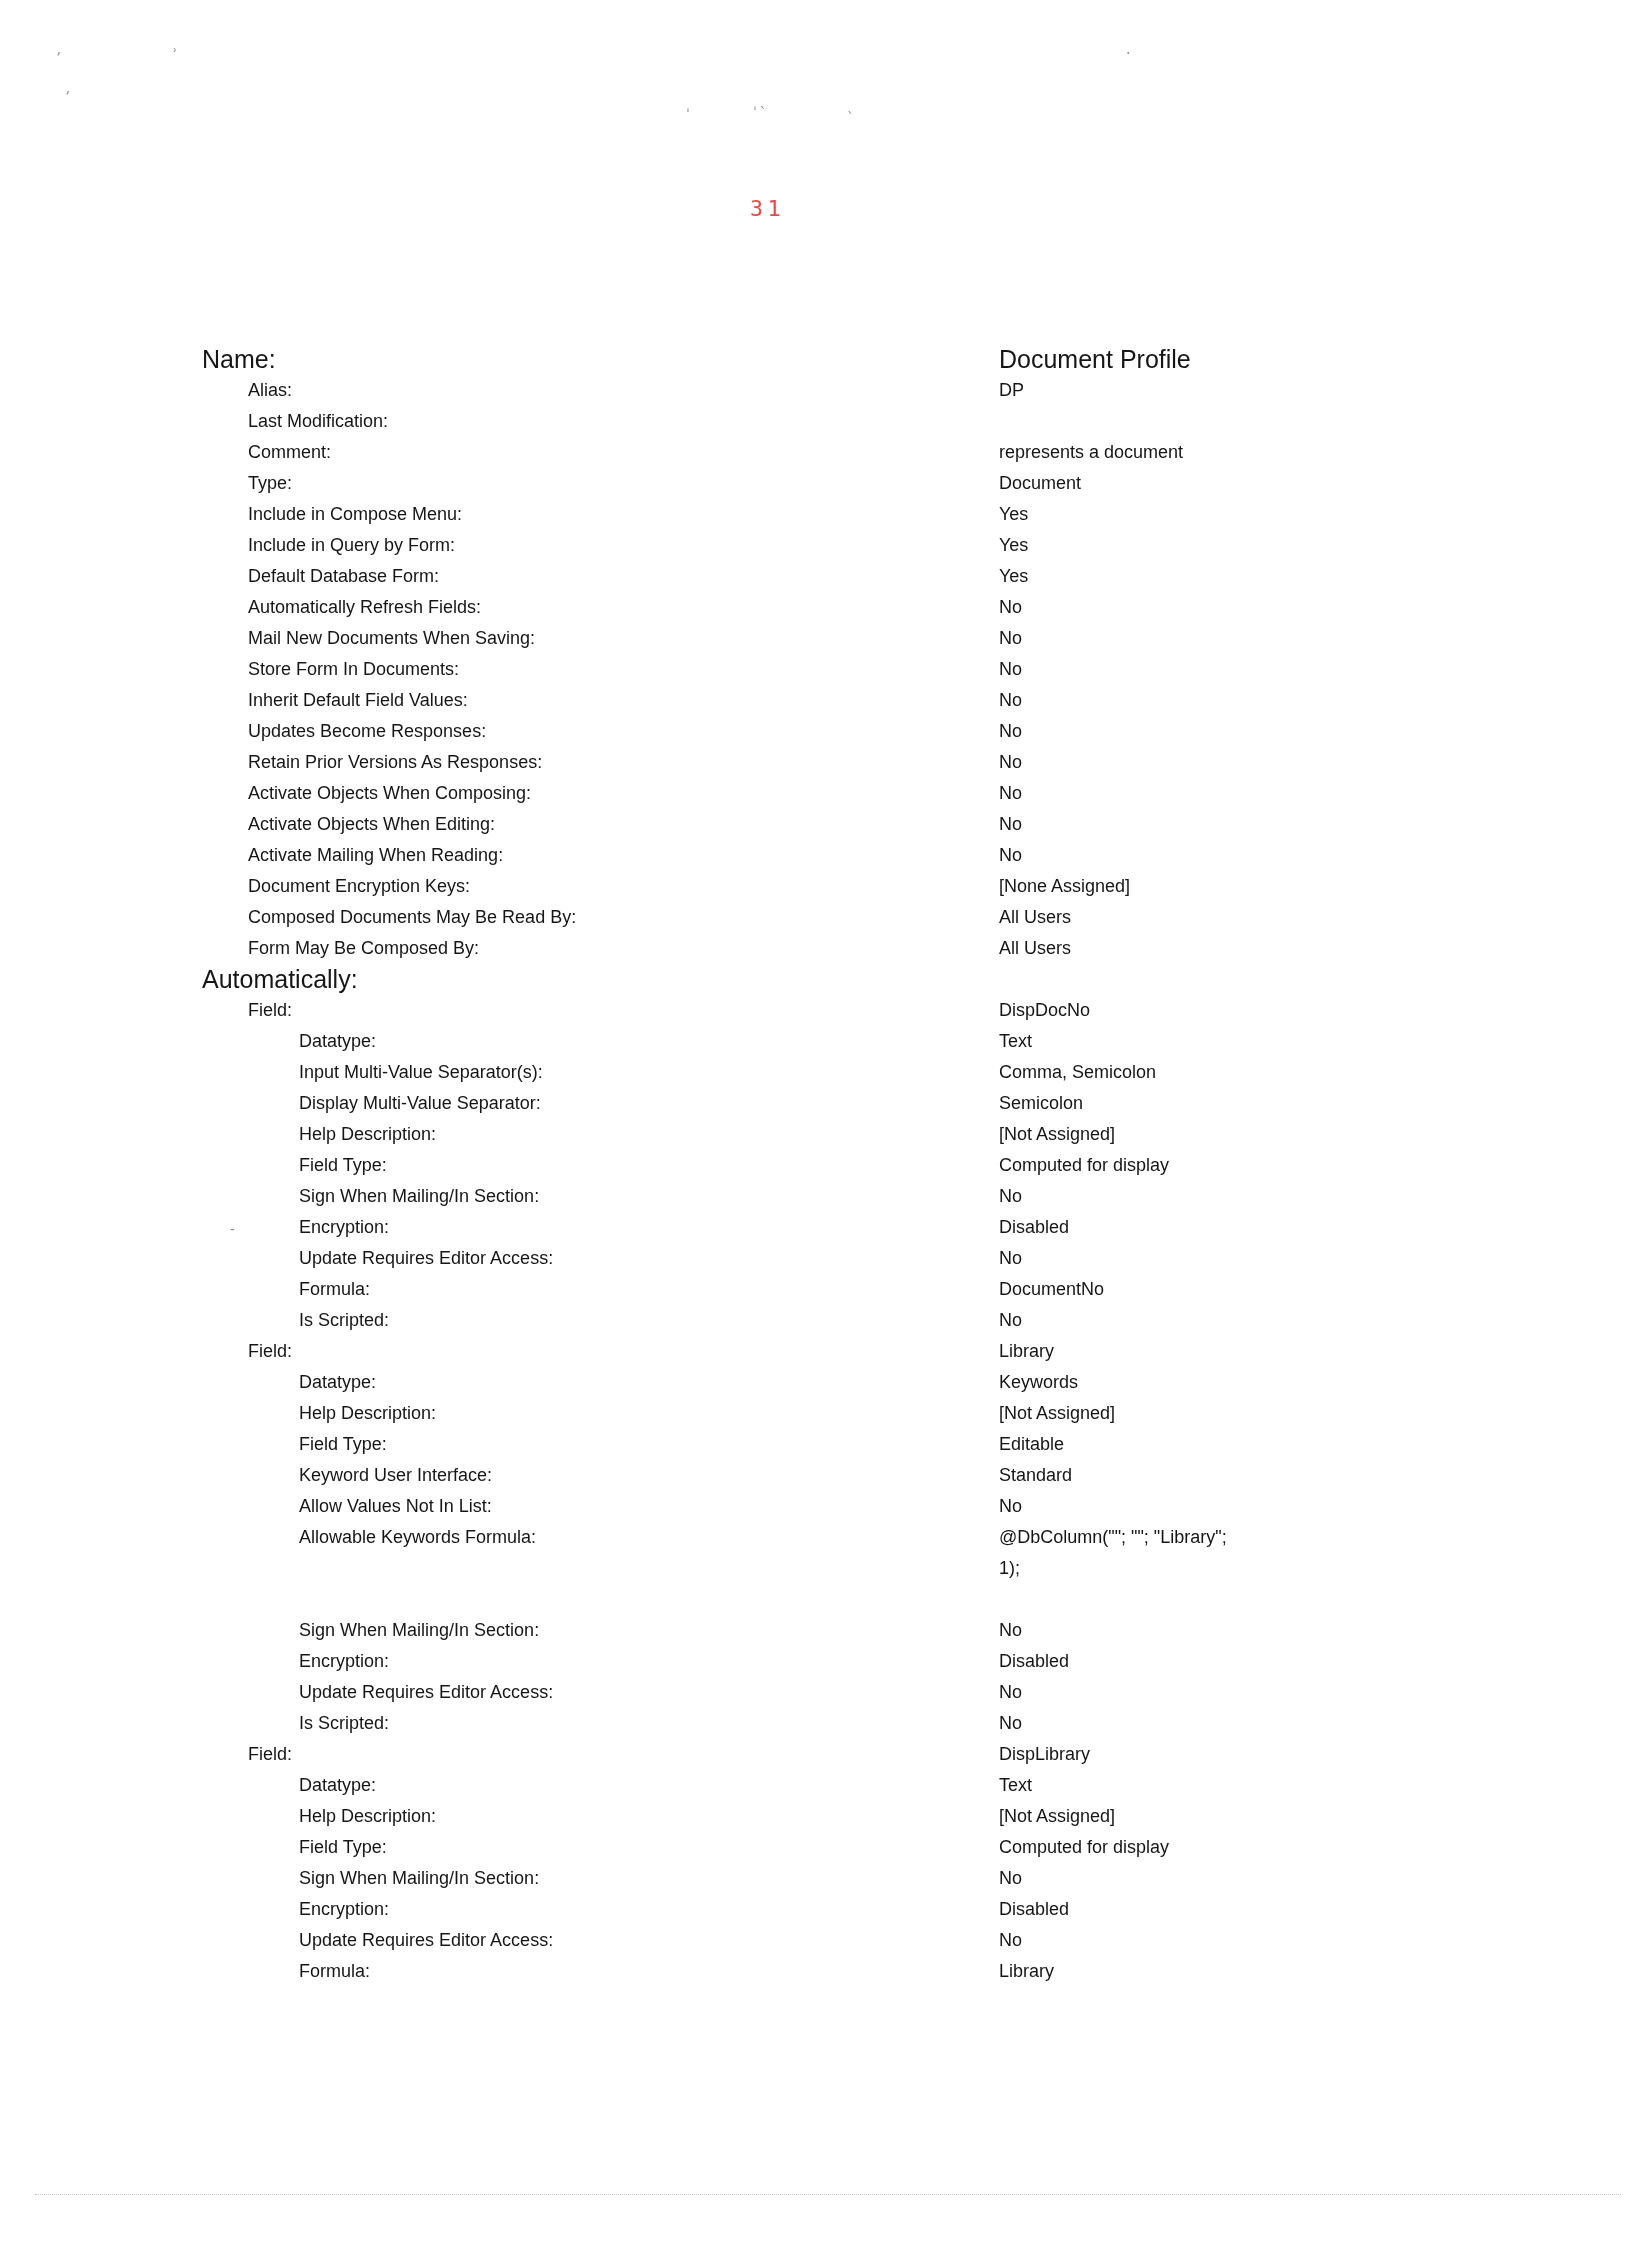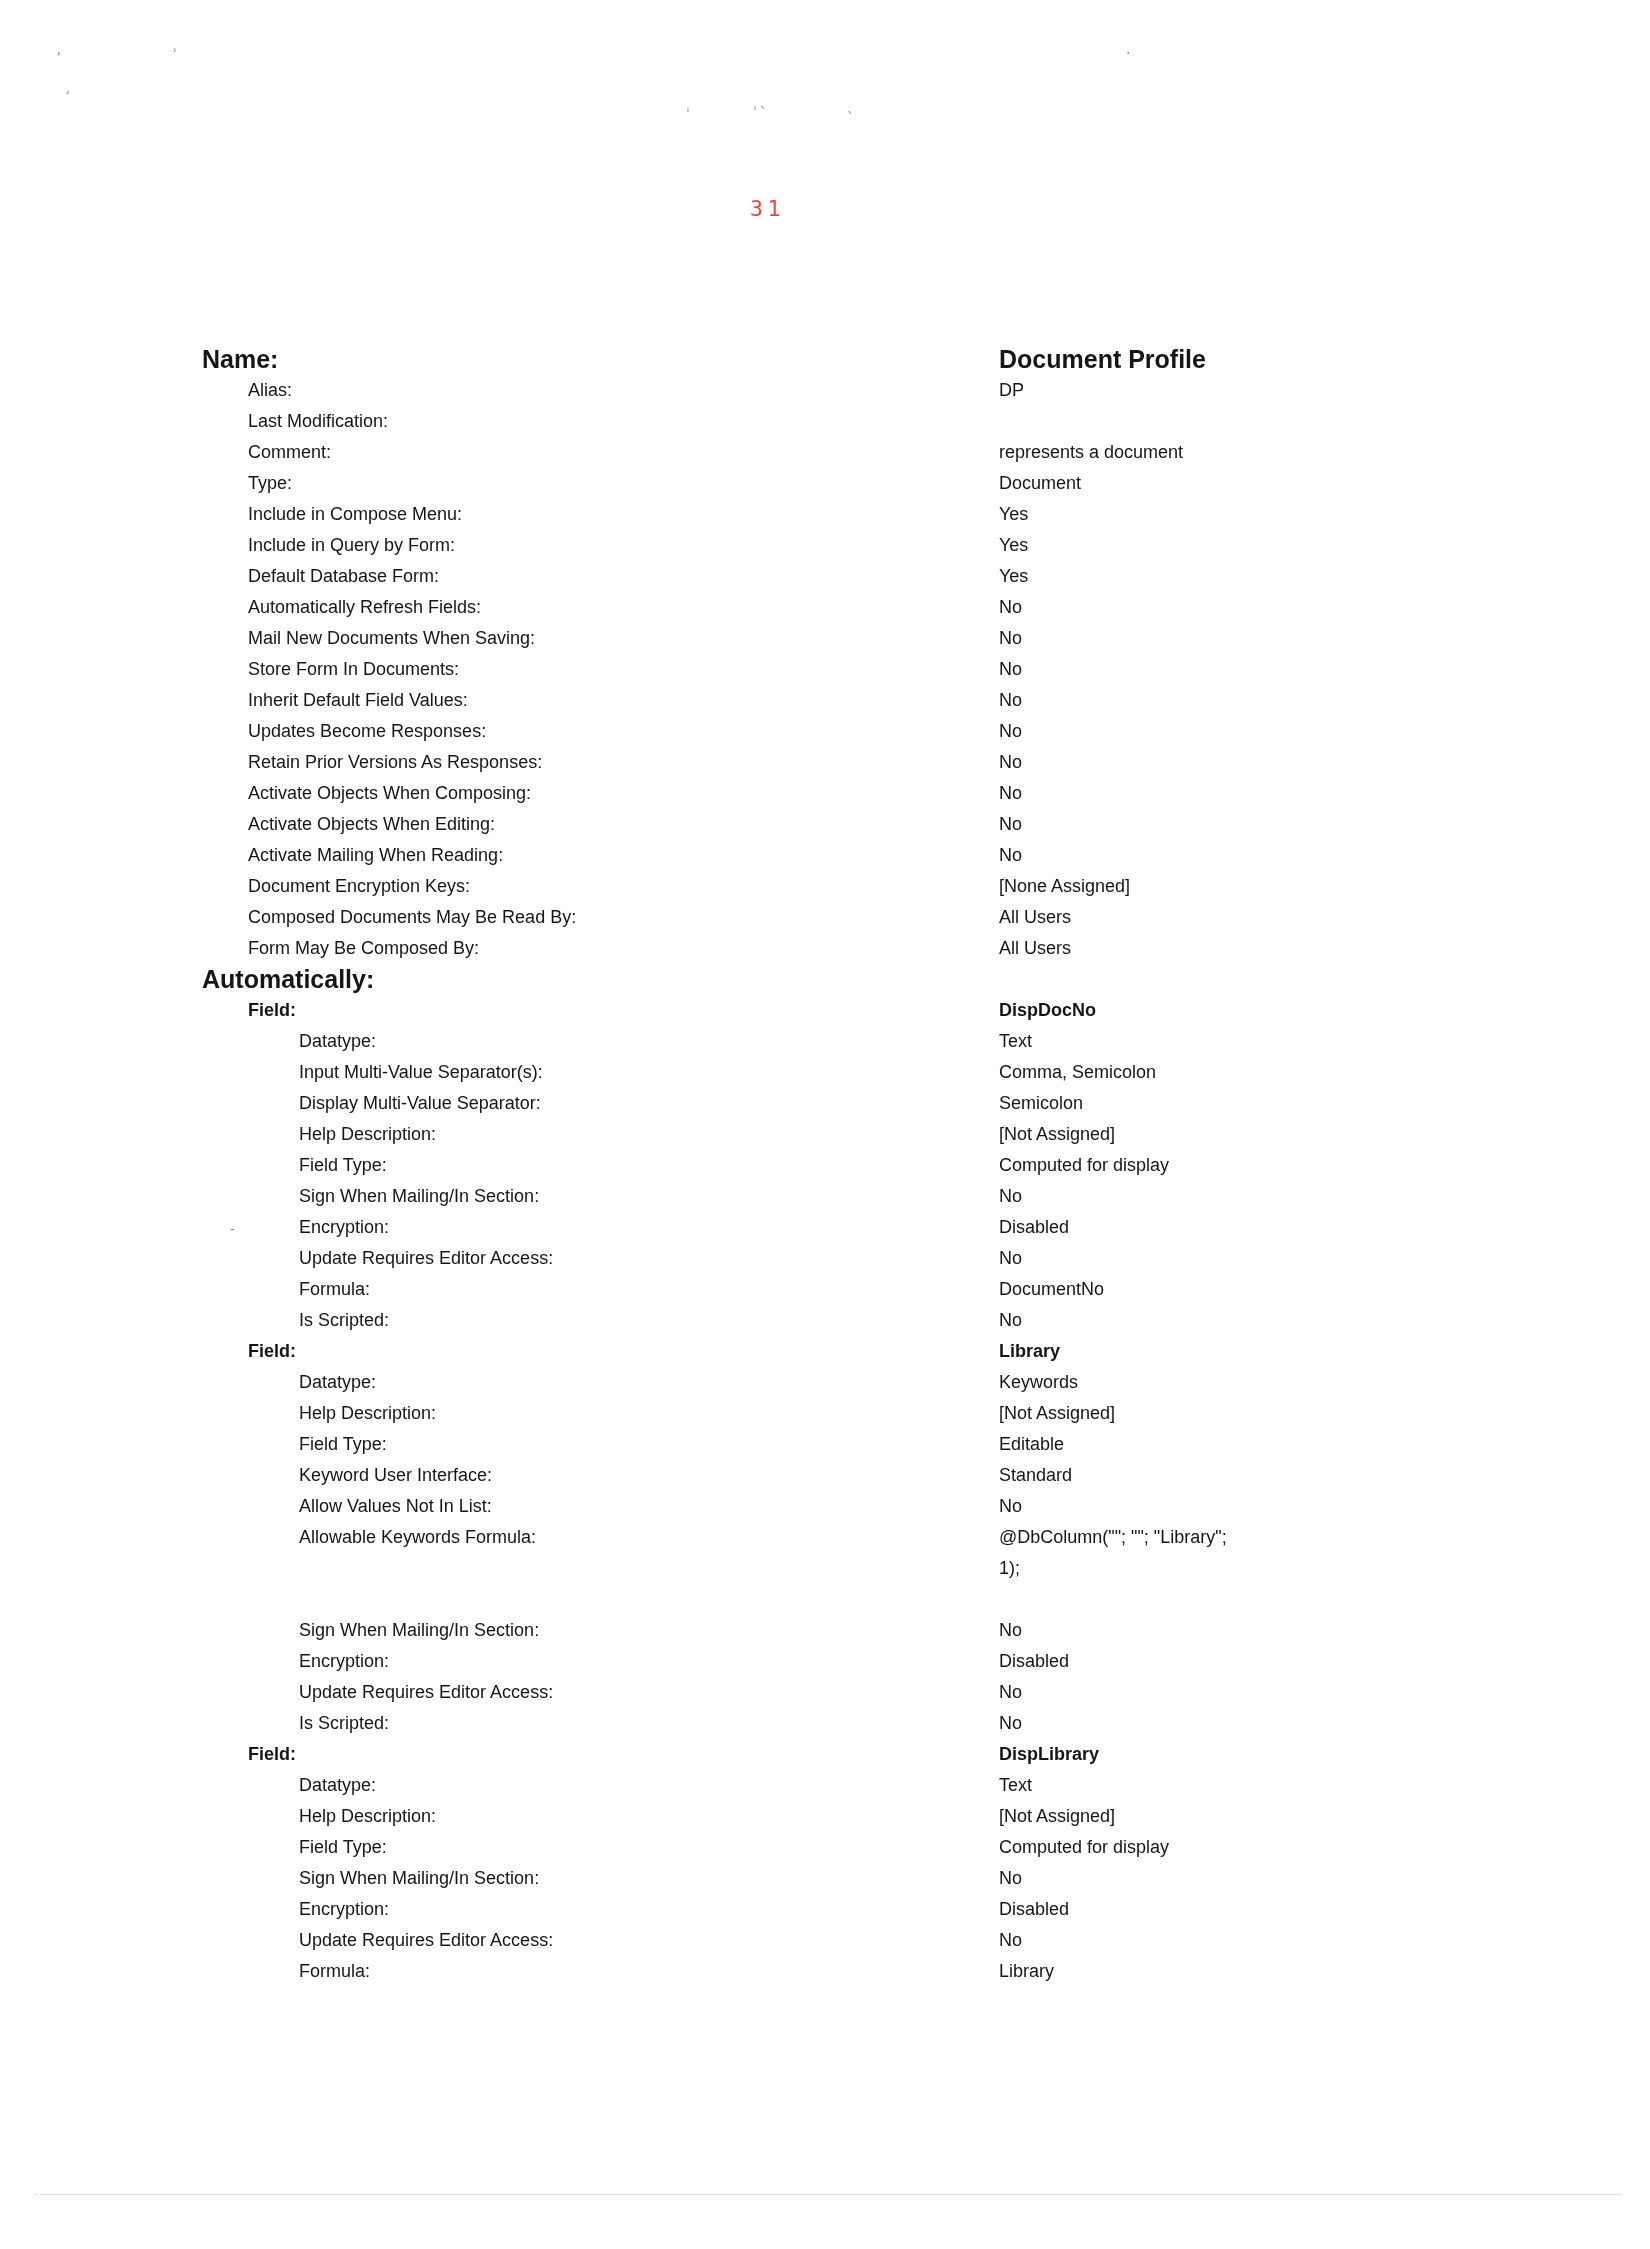--- a/index.html
+++ b/index.html
@@ -45,21 +45,21 @@
     height: 31px;
   }
   .label {
     flex: 0 0 auto;
     width: 797px;
     box-sizing: border-box;
   }
   .indent-0 { padding-left: 0; }
   .indent-1 { padding-left: 46px; }
   .indent-2 { padding-left: 97px; }
-  .b { font-weight: 700; }
+  .b { font-weight: 400; }
   .value {
     white-space: pre-line;
   }
   .artifact {
     position: absolute;
     color: #4a4a4a;
     opacity: 0.65;
     font-size: 14px;
     font-family: "DejaVu Serif", serif;
   }

